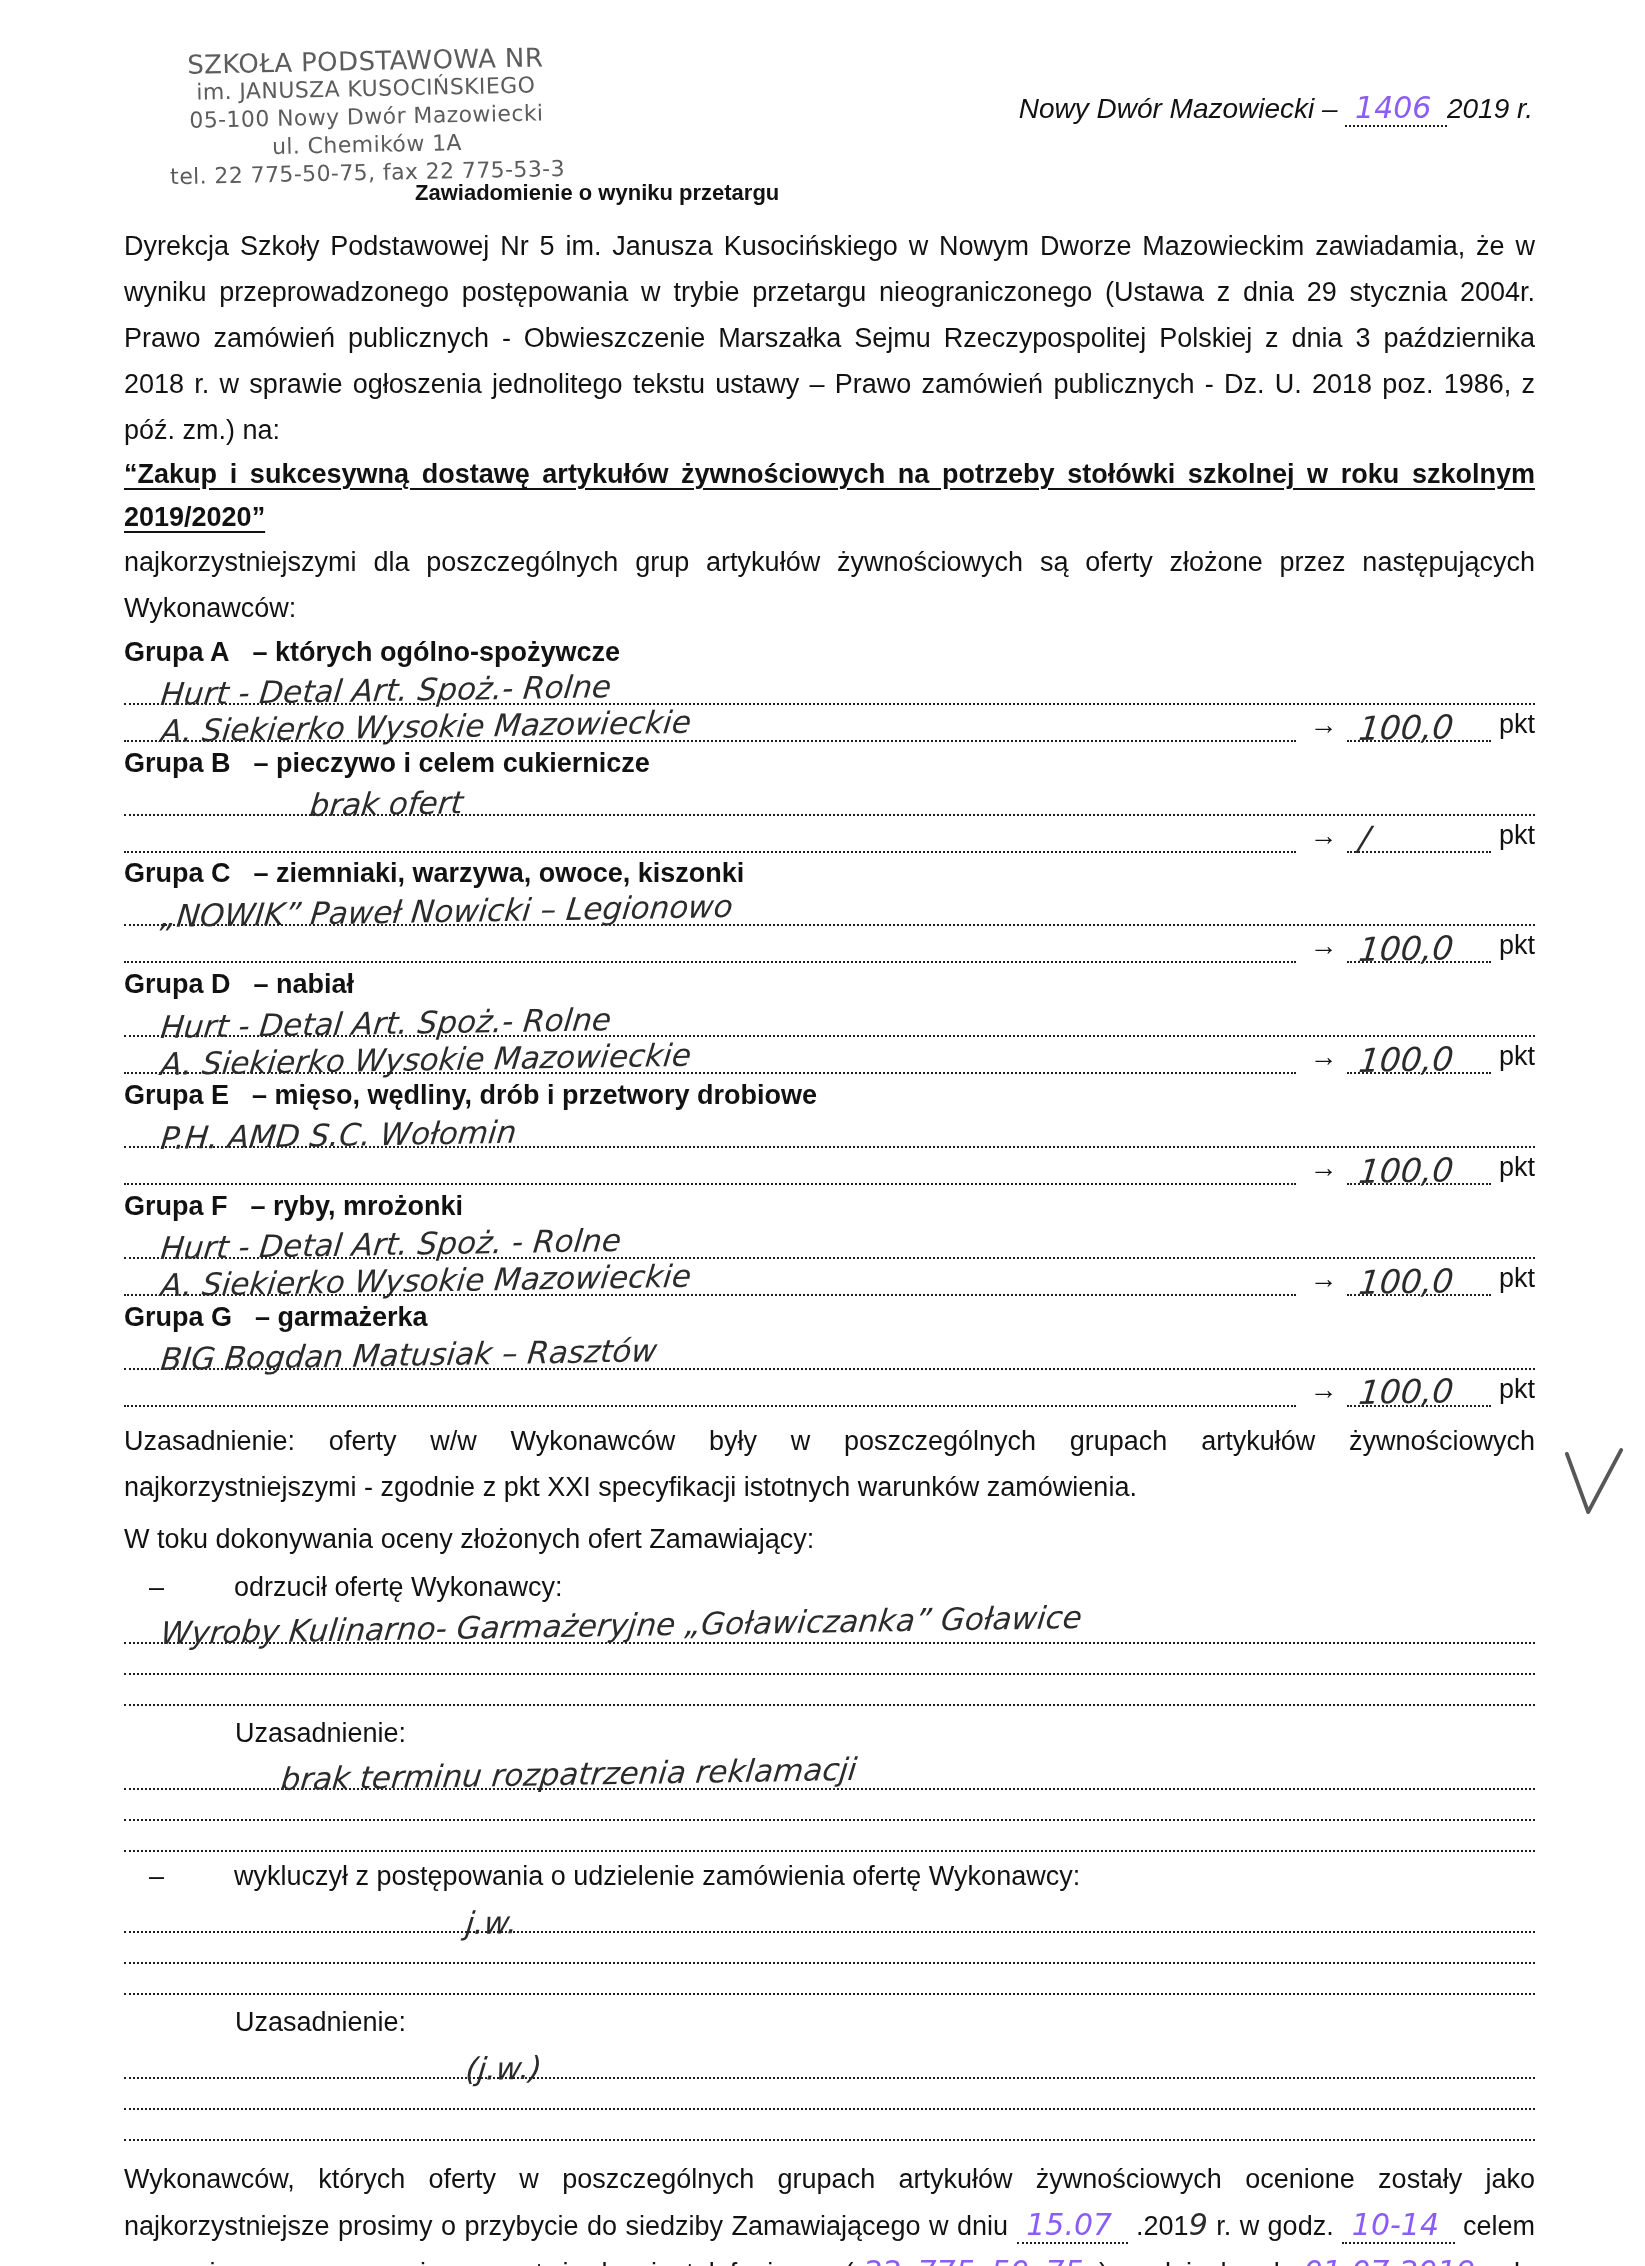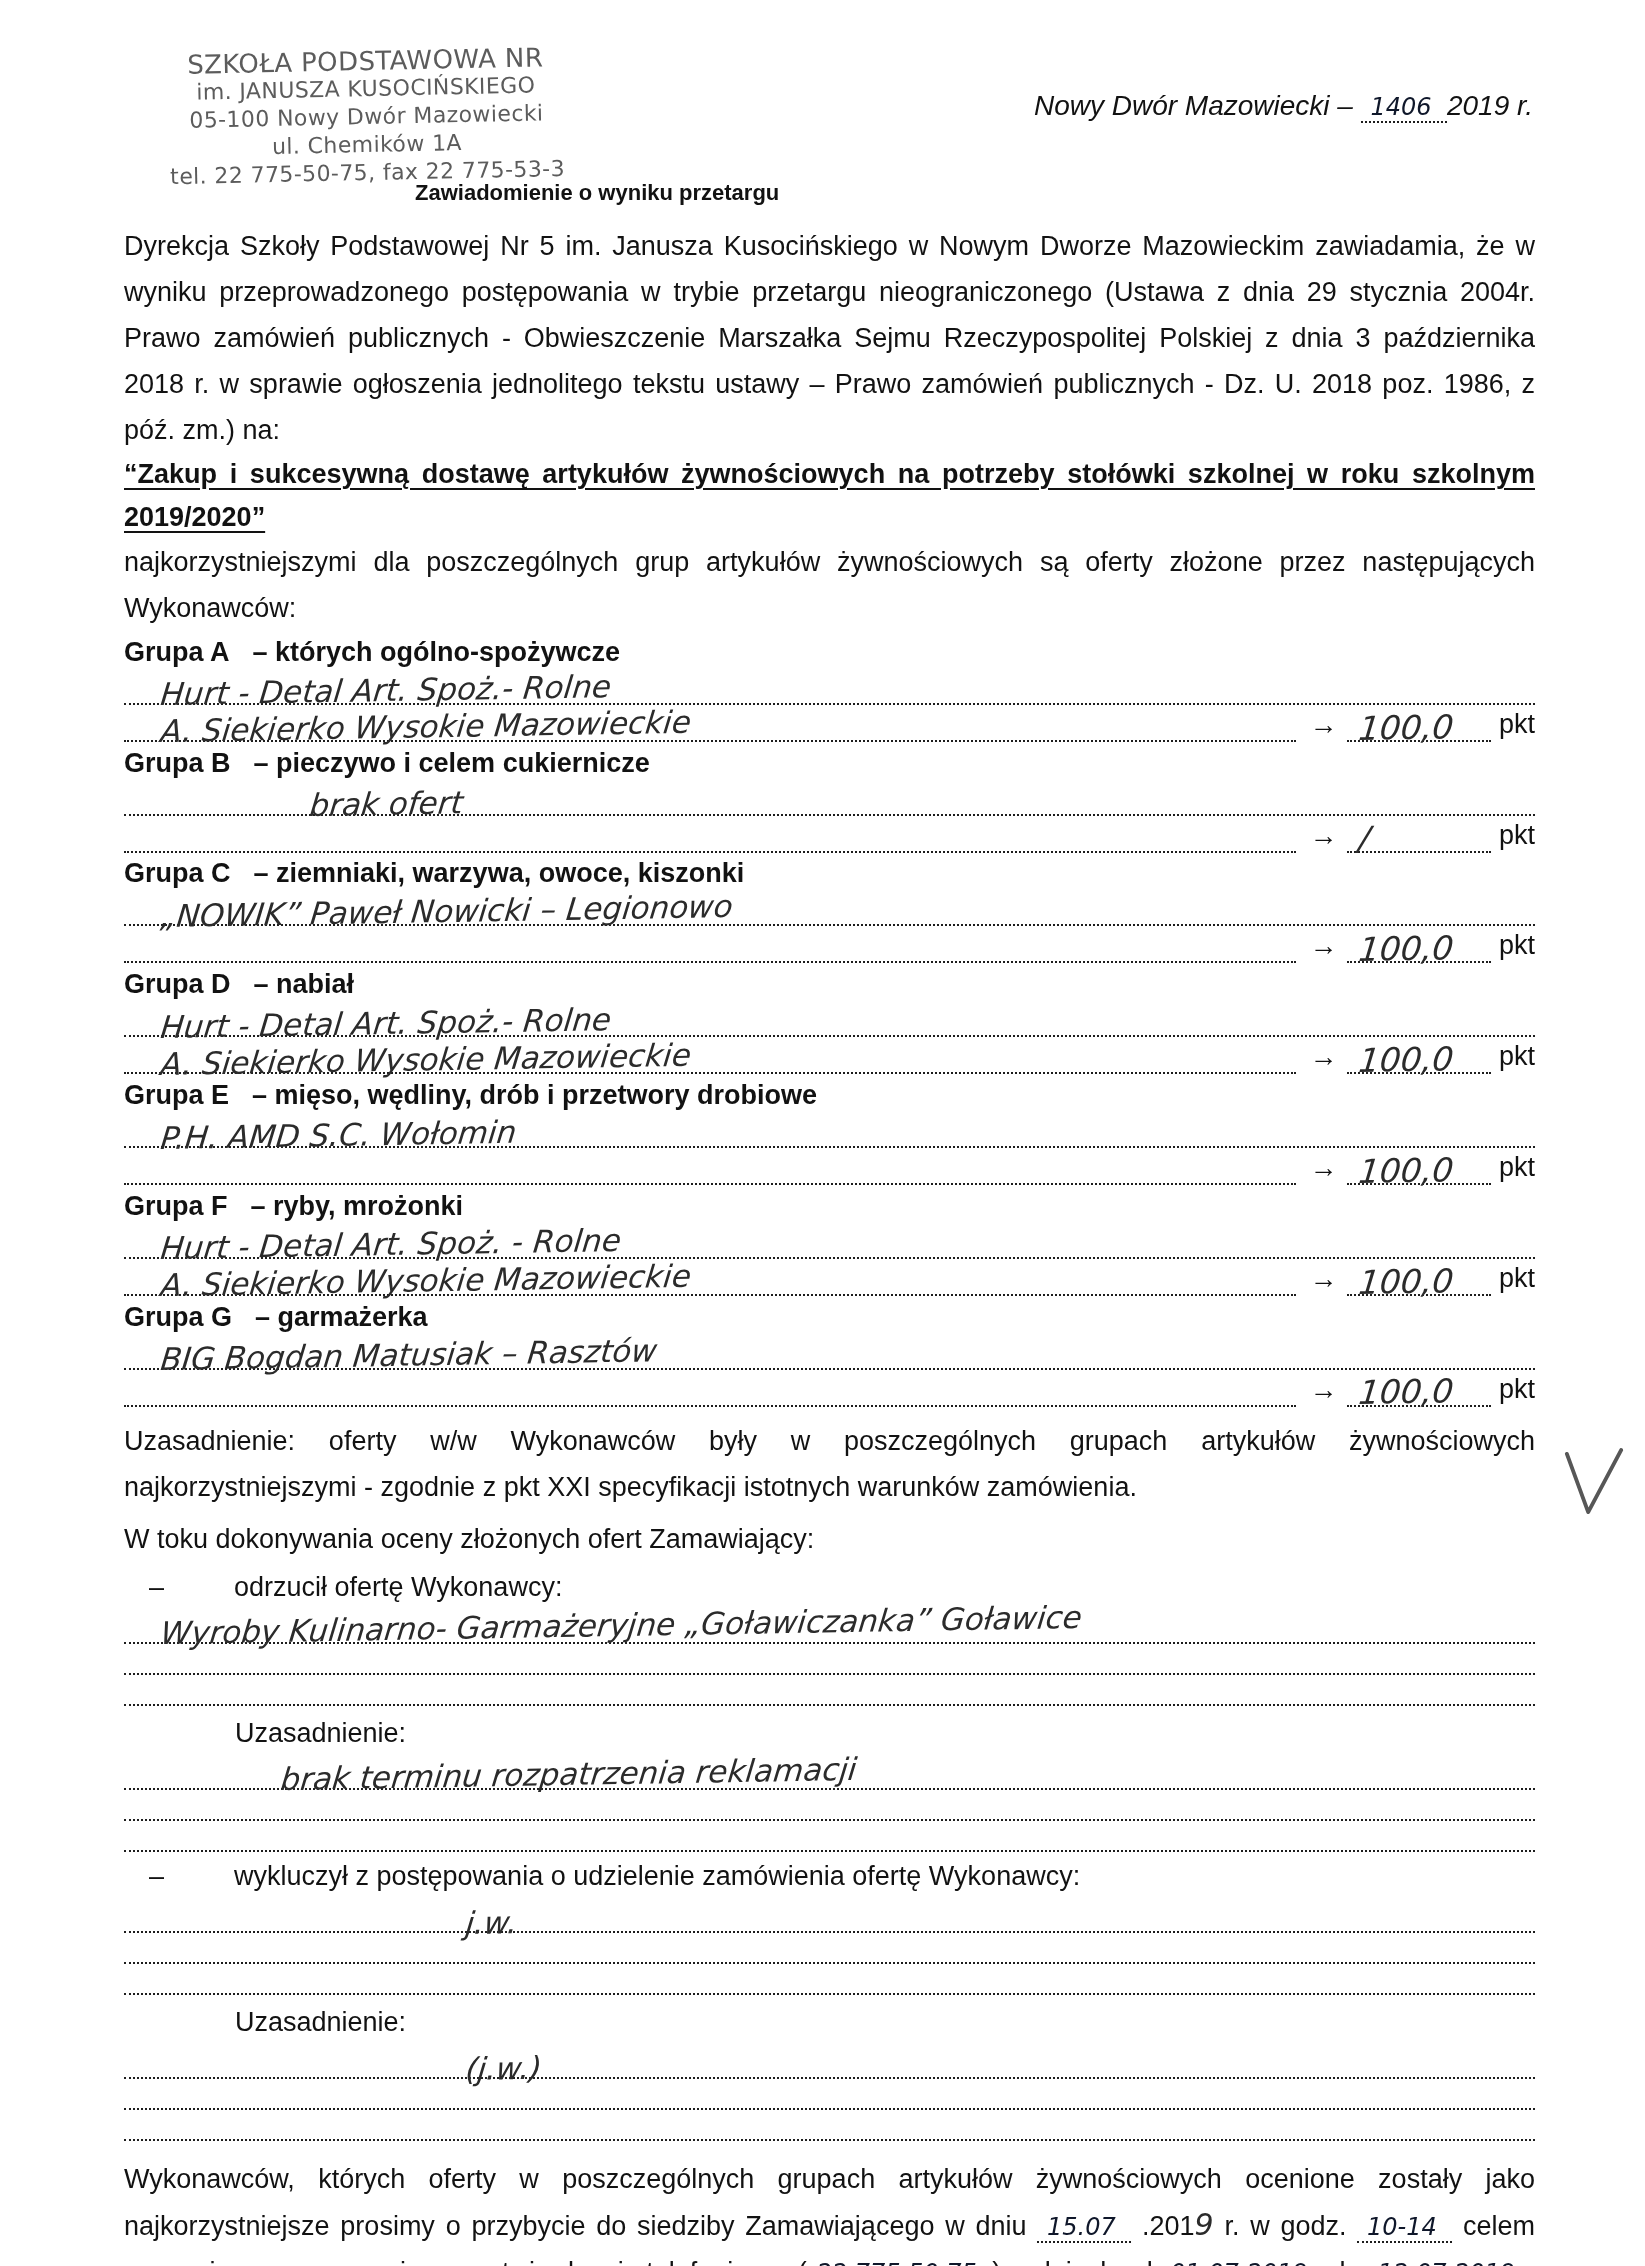--- a/index.html
+++ b/index.html
@@ -60,21 +60,21 @@
   
   .mt12 { margin-top:11.6px; }
   .mt6 { margin-top:5.8px; }
   .dash-row { display:flex; font-size:27px; line-height:39px; padding-left:25px; margin-top:5.8px; }
   .dash-col { flex:0 0 85px; }
   .uzas-label { margin:7.8px 0 0 111px; font-size:27px; line-height:39px; }
 
   
   .closing { margin-top:15.5px; font-size:27px; line-height:45px; text-align:justify; }
   .inline-fill {
-    font-family:"DejaVu Sans", sans-serif; font-style:italic; font-size:24px; color:#0f172a;
+    font-family:"DejaVu Sans", sans-serif; font-style:italic; font-size:30px; color:#8b5cf6;
     border-bottom:2.9px dotted #1d1d1d; padding:0 15.5px 0 9.7px; white-space:nowrap;
   }
   .hw-digit { font-family:"DejaVu Sans", sans-serif; font-style:italic; font-size:30px; color:#2b2b2b; }
 
   .check-mark { position:absolute; right:21.3px; top:1448px; opacity:.85; }
 </style>
 </head>
 <body>
 
 <div class="page">

